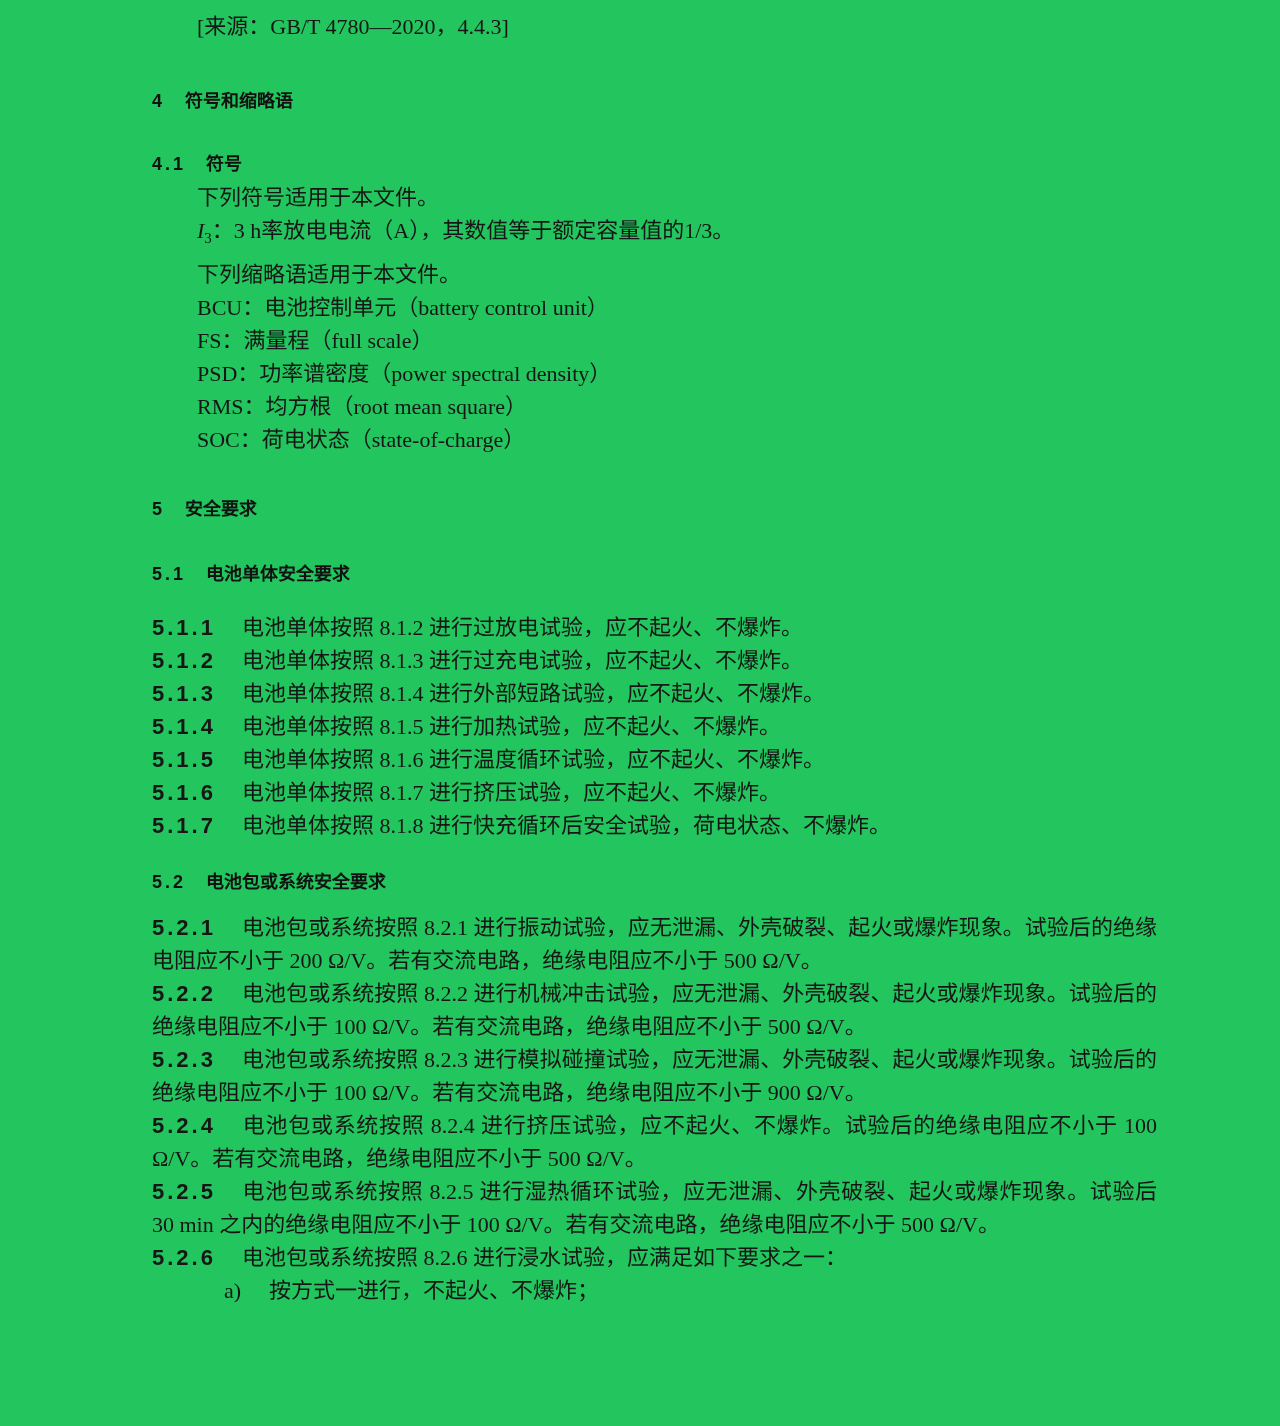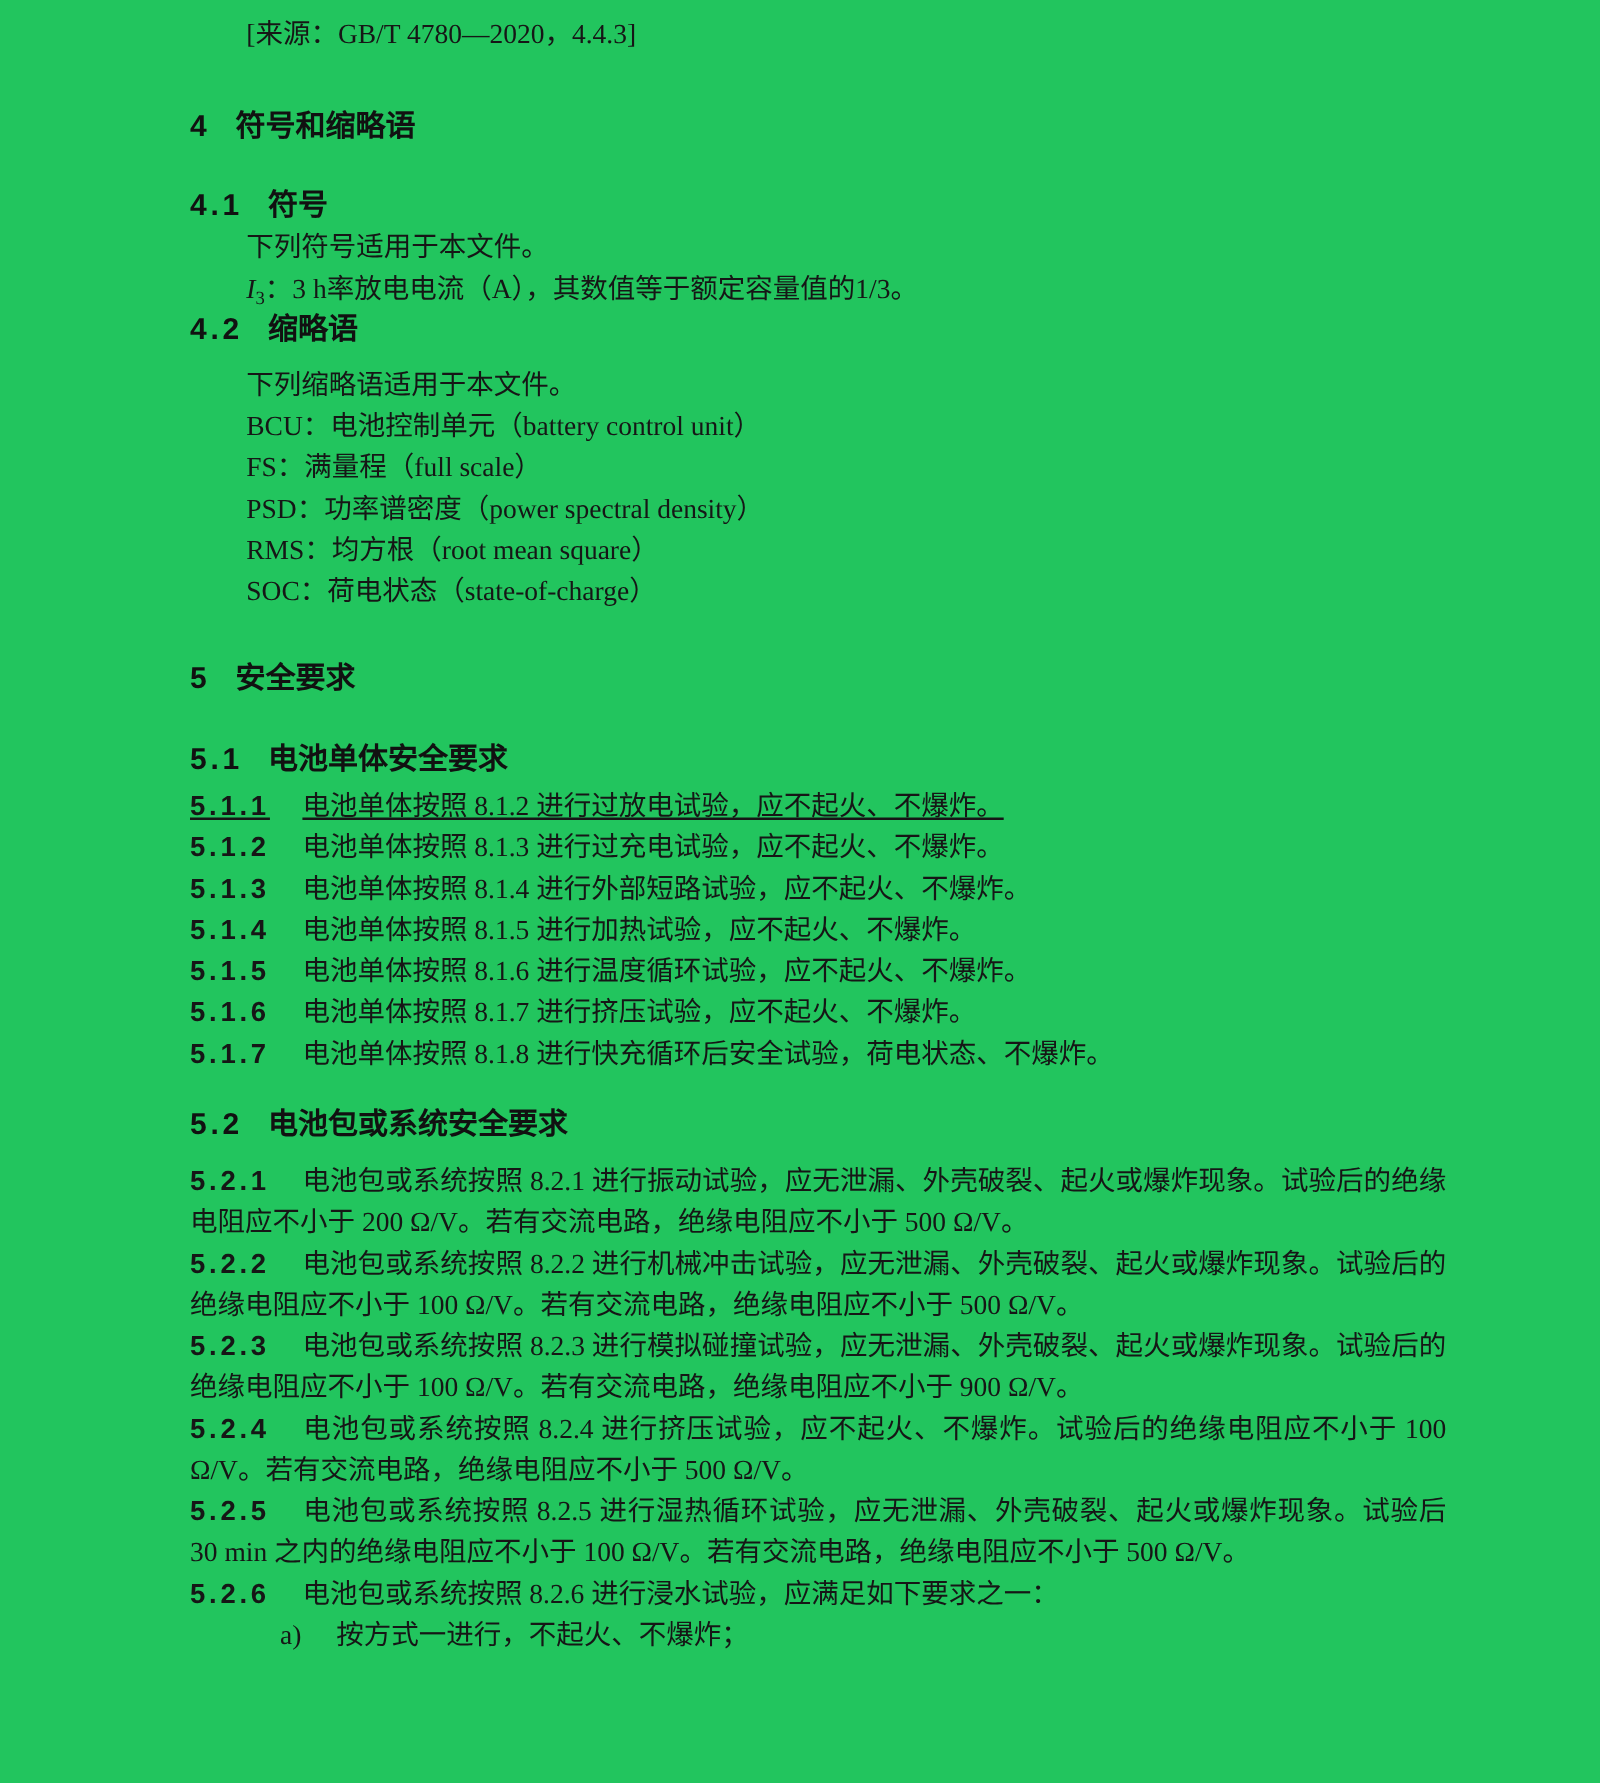--- a/index.html
+++ b/index.html
@@ -18,21 +18,21 @@
     line-height: 33px;
   }
 
   .para { margin: 0; text-align: justify; }
   .indent { text-indent: 45px; }
 
   .h1, .h2 {
     margin: 0;
     font-family: "Liberation Sans", "DejaVu Sans", sans-serif;
     font-weight: 700;
-    font-size: 24px;
+    font-size: 18px;
     line-height: 33px;
     color: #111;
   }
   .h1 .num, .h2 .num { letter-spacing: 3px; margin-right: 20px; }
 
   .cnum {
     font-family: "Liberation Sans", "DejaVu Sans", sans-serif;
     font-weight: 600;
     letter-spacing: 3px;
     margin-right: 26px;
@@ -44,21 +44,21 @@
   .sym sub { font-size: 68%; line-height: 0; }
 
   .subitem { padding-left: 72px; }
   .slabel { margin-right: 28px; }
 
   
   .mt5  { margin-top: 5px; }
   .mt12 { margin-top: 12px; }
   .mt15 { }
   .mt19 { margin-top: 11px; }
-  .mt20 { margin-top: 4px; text-decoration: underline; }
+  .mt20 { margin-top: 20px; }
   .mt24 { margin-top: 24px; }
   .mt30 { margin-top: 30px; }
   .mt32 { margin-top: 32px; }
   .mt37 { margin-top: 37px; }
   .mt42 { margin-top: 42px; }
 </style>
 </head>
 <body>
 
 <div class="page">
@@ -67,21 +67,20 @@
 
   <h1 class="h1 mt42"><span class="num">4</span><span>符号和缩略语</span></h1>
 
   <h2 class="h2 mt30"><span class="num">4.1</span><span>符号</span></h2>
 
   <p class="para indent mt15">下列符号适用于本文件。</p>
 
 
   <p class="para symline"><span class="sym"><i>I</i><sub>3</sub></span><span>：3 h率放电电流（A），其数值等于额定容量值的1/3。</span></p>
 
-  <h2 class="h2 mt15"><span class="num">4.2</span><span>缩略语</span></h2>
 
   <p class="para indent mt19">下列缩略语适用于本文件。</p>
 
   <p class="para symline">BCU：电池控制单元（battery control unit）</p>
   <p class="para symline">FS：满量程（full scale）</p>
   <p class="para symline">PSD：功率谱密度（power spectral density）</p>
   <p class="para symline">RMS：均方根（root mean square）</p>
   <p class="para symline">SOC：荷电状态（state-of-charge）</p>
 
   <h1 class="h1 mt37"><span class="num">5</span><span>安全要求</span></h1>

